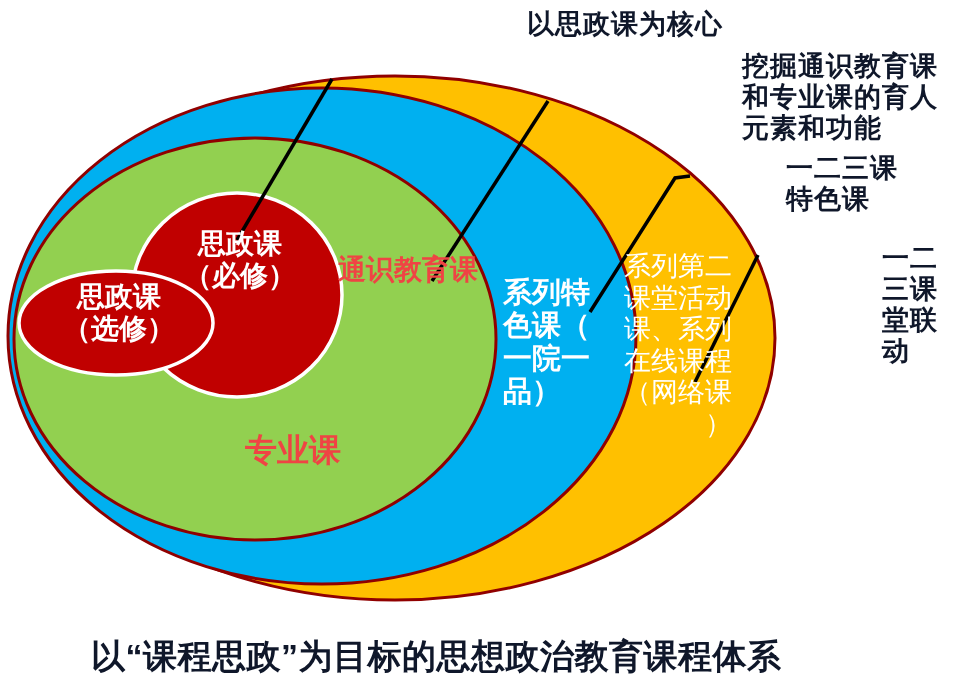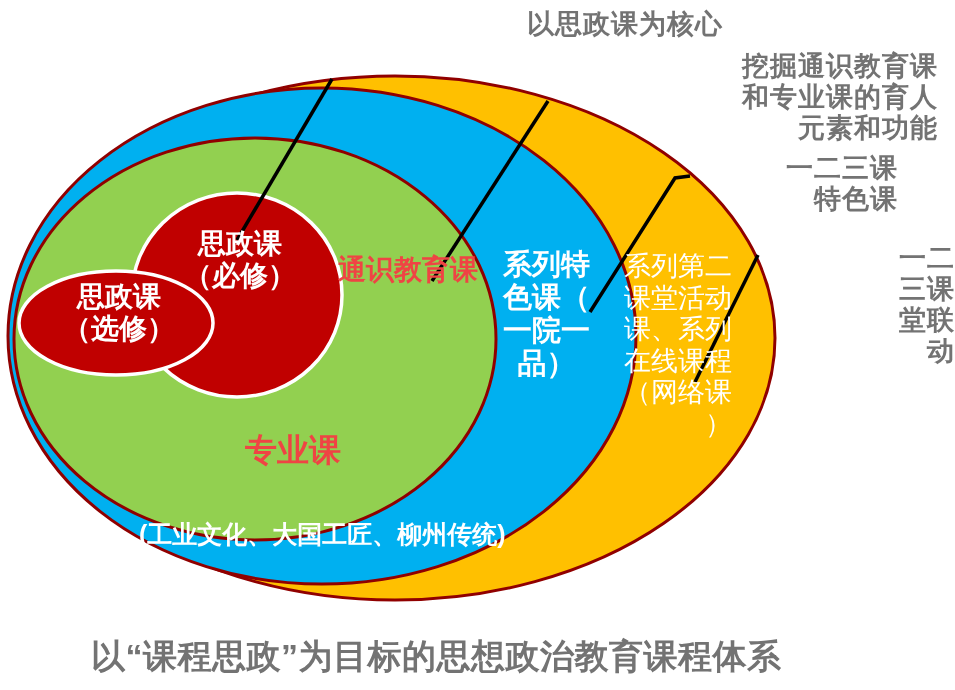--- a/index.html
+++ b/index.html
@@ -8,31 +8,31 @@
     font-family:"Liberation Sans",sans-serif;
   }
   .stage svg{position:absolute;left:0;top:0;}
   .ring{stroke:#900000;stroke-width:3;}
   .inner-ellipse{stroke:#ffffff;stroke-width:3.5;}
   .callout{stroke:#000000;stroke-width:3.5;fill:none;}
   .lbl{
     position:absolute;white-space:pre-line;font-weight:bold;
     font-family:"Liberation Sans",sans-serif;
   }
-  .gray{color:#737373;text-align:right;}
+  .gray{color:#0f172a;}
   .red-text{color:#ef4444;}
   .white-text{color:#ffffff;}
   .callout-lbl{font-size:27px;line-height:31px;letter-spacing:1px;}
   .core-lbl{left:527px;top:9px;}
   .excavate-lbl{left:694px;top:51px;margin-left:48px;}
   .develop-lbl{left:786px;top:153px;}
   .linkage-lbl{left:882px;top:243px;}
   .general-lbl{left:338px;top:251px;font-size:28px;}
   .major-lbl{left:245px;top:429px;font-size:32px;}
-  .featured-lbl{left:503px;top:248px;font-size:29px;line-height:33px;text-align:center;}
+  .featured-lbl{left:503px;top:276px;font-size:29px;line-height:33px;}
   .secondclass-lbl{
     left:624px;top:250px;font-size:27px;line-height:31.5px;font-weight:normal;
     font-family:"DejaVu Serif",serif;
     text-align:right;
   }
   .majornote-lbl{left:139px;top:518px;font-size:25px;}
   .required-lbl{left:147px;top:228px;width:186px;text-align:center;font-size:28px;line-height:32px;}
   .elective-lbl{left:26px;top:281px;width:186px;text-align:center;font-size:28px;line-height:31.5px;}
   .title-lbl{left:91px;top:634px;font-size:34px;letter-spacing:0.5px;white-space:nowrap;}
 </style>
@@ -69,21 +69,20 @@
   <div class="lbl white-text required-lbl">思政课
 （必修）</div>
 
   <div class="lbl white-text elective-lbl">思政课
 （选修）</div>
 
   <div class="lbl red-text general-lbl">通识教育课</div>
 
   <div class="lbl red-text major-lbl">专业课</div>
 
-  <div class="lbl white-text majornote-lbl">(工业文化、大国工匠、柳州传统)</div>
 
   <div class="lbl white-text featured-lbl">系列特
 色课（
 一院一
 品）</div>
 
   <div class="lbl white-text secondclass-lbl">系列第二
 课堂活动
 课、系列
 在线课程

